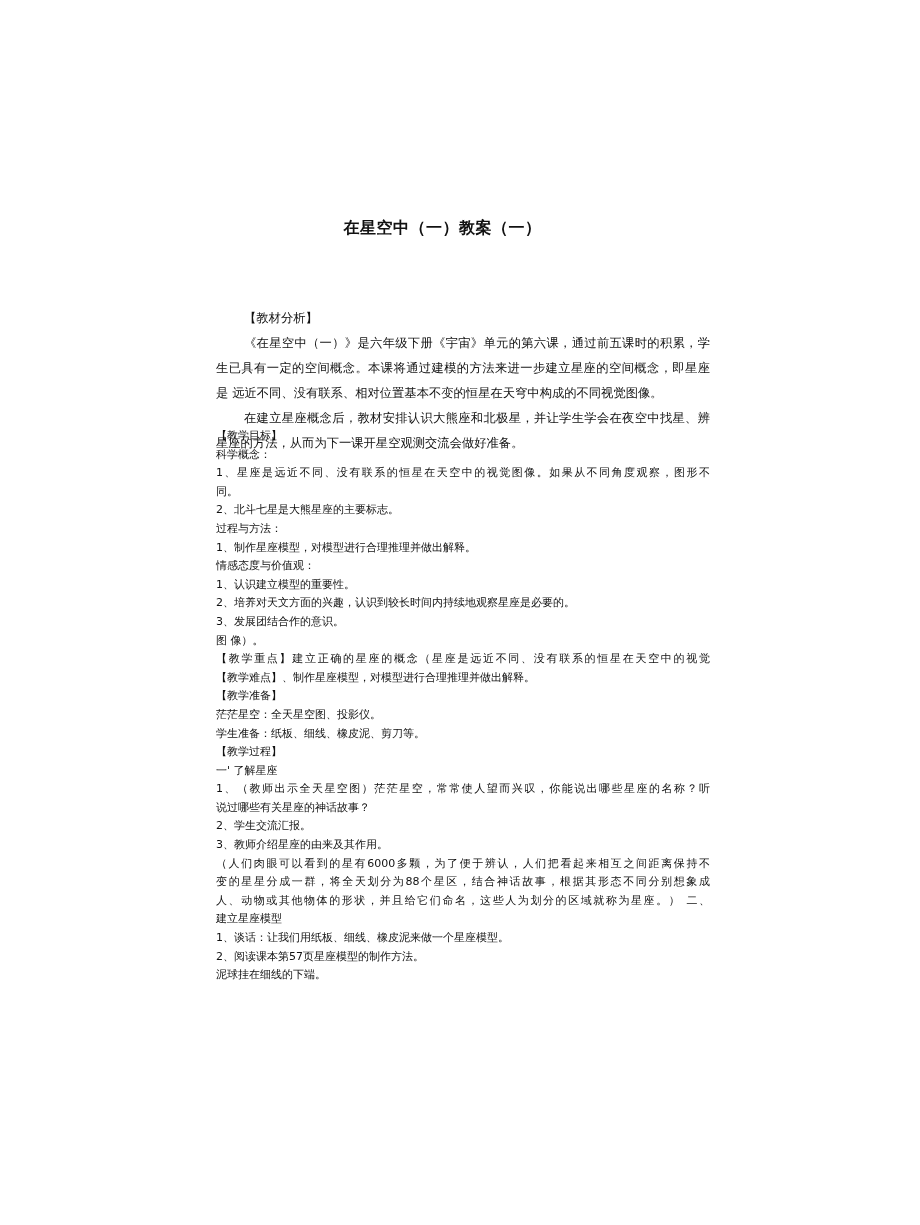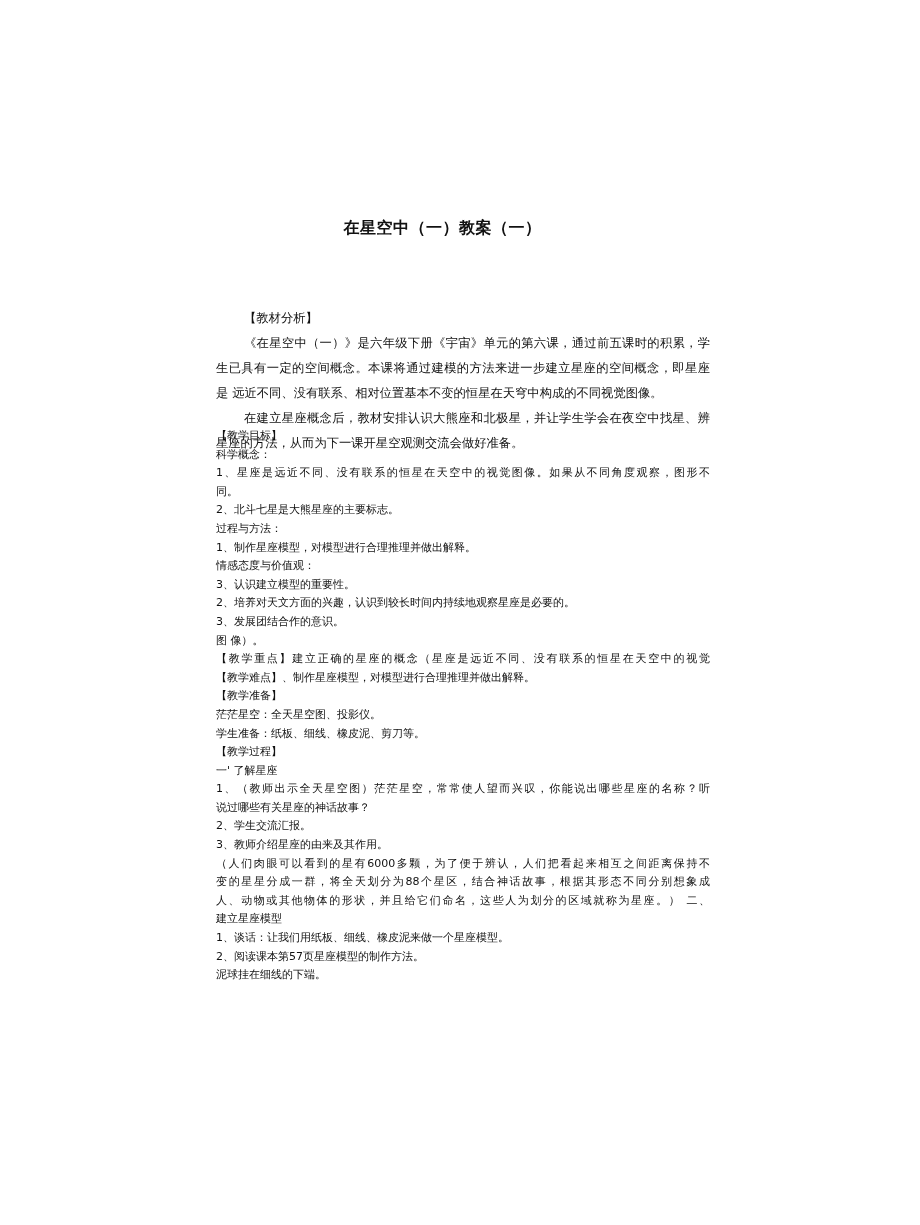--- a/index.html
+++ b/index.html
@@ -33,21 +33,21 @@
 
   <div class="sec2">
     <div class="line">【教学目标】</div>
     <div class="line">科学概念：</div>
     <div class="line justify">1、星座是远近不同、没有联系的恒星在天空中的视觉图像。如果从不同角度观察，图形不</div>
     <div class="line">同。</div>
     <div class="line">2、北斗七星是大熊星座的主要标志。</div>
     <div class="line">过程与方法：</div>
     <div class="line">1、制作星座模型，对模型进行合理推理并做出解释。</div>
     <div class="line">情感态度与价值观：</div>
-    <div class="line">3、认识建立模型的重要性。</div>
+    <div class="line">1、认识建立模型的重要性。</div>
     <div class="line">2、培养对天文方面的兴趣，认识到较长时间内持续地观察星座是必要的。</div>
     <div class="line">3、发展团结合作的意识。</div>
     <div class="line">图  像）。</div>
     <div class="line justify">【教学重点】建立正确的星座的概念（星座是远近不同、没有联系的恒星在天空中的视觉</div>
     <div class="line">【教学难点】、制作星座模型，对模型进行合理推理并做出解释。</div>
     <div class="line">【教学准备】</div>
     <div class="line">茫茫星空：全天星空图、投影仪。</div>
     <div class="line">学生准备：纸板、细线、橡皮泥、剪刀等。</div>
     <div class="line">【教学过程】</div>
     <div class="line">一' 了解星座</div>

